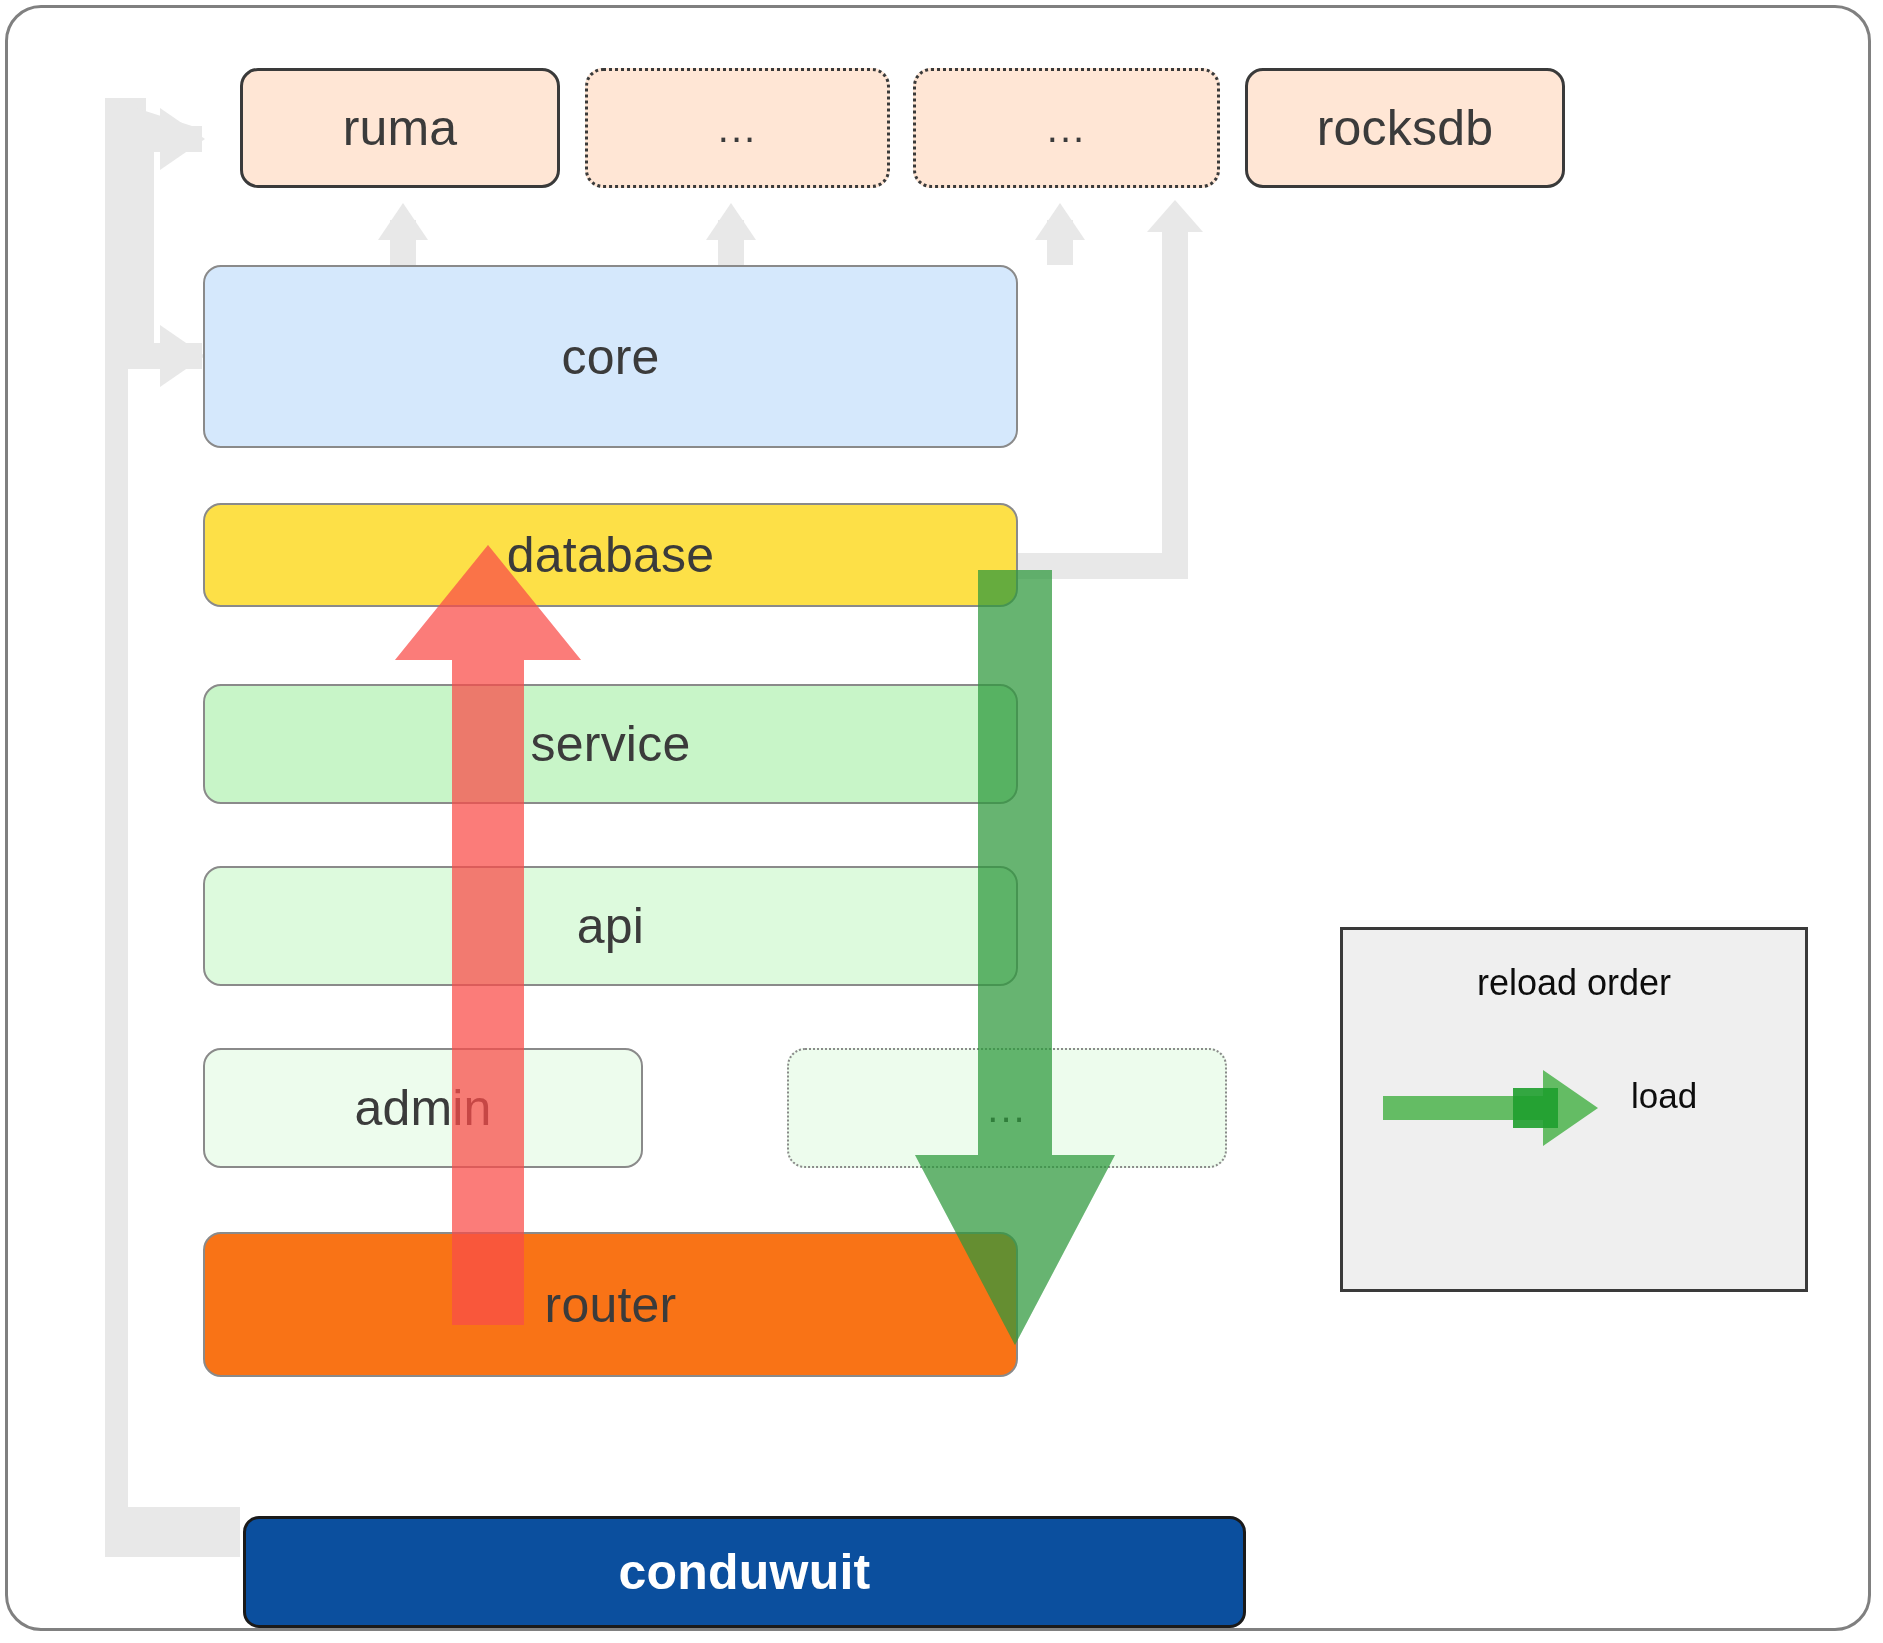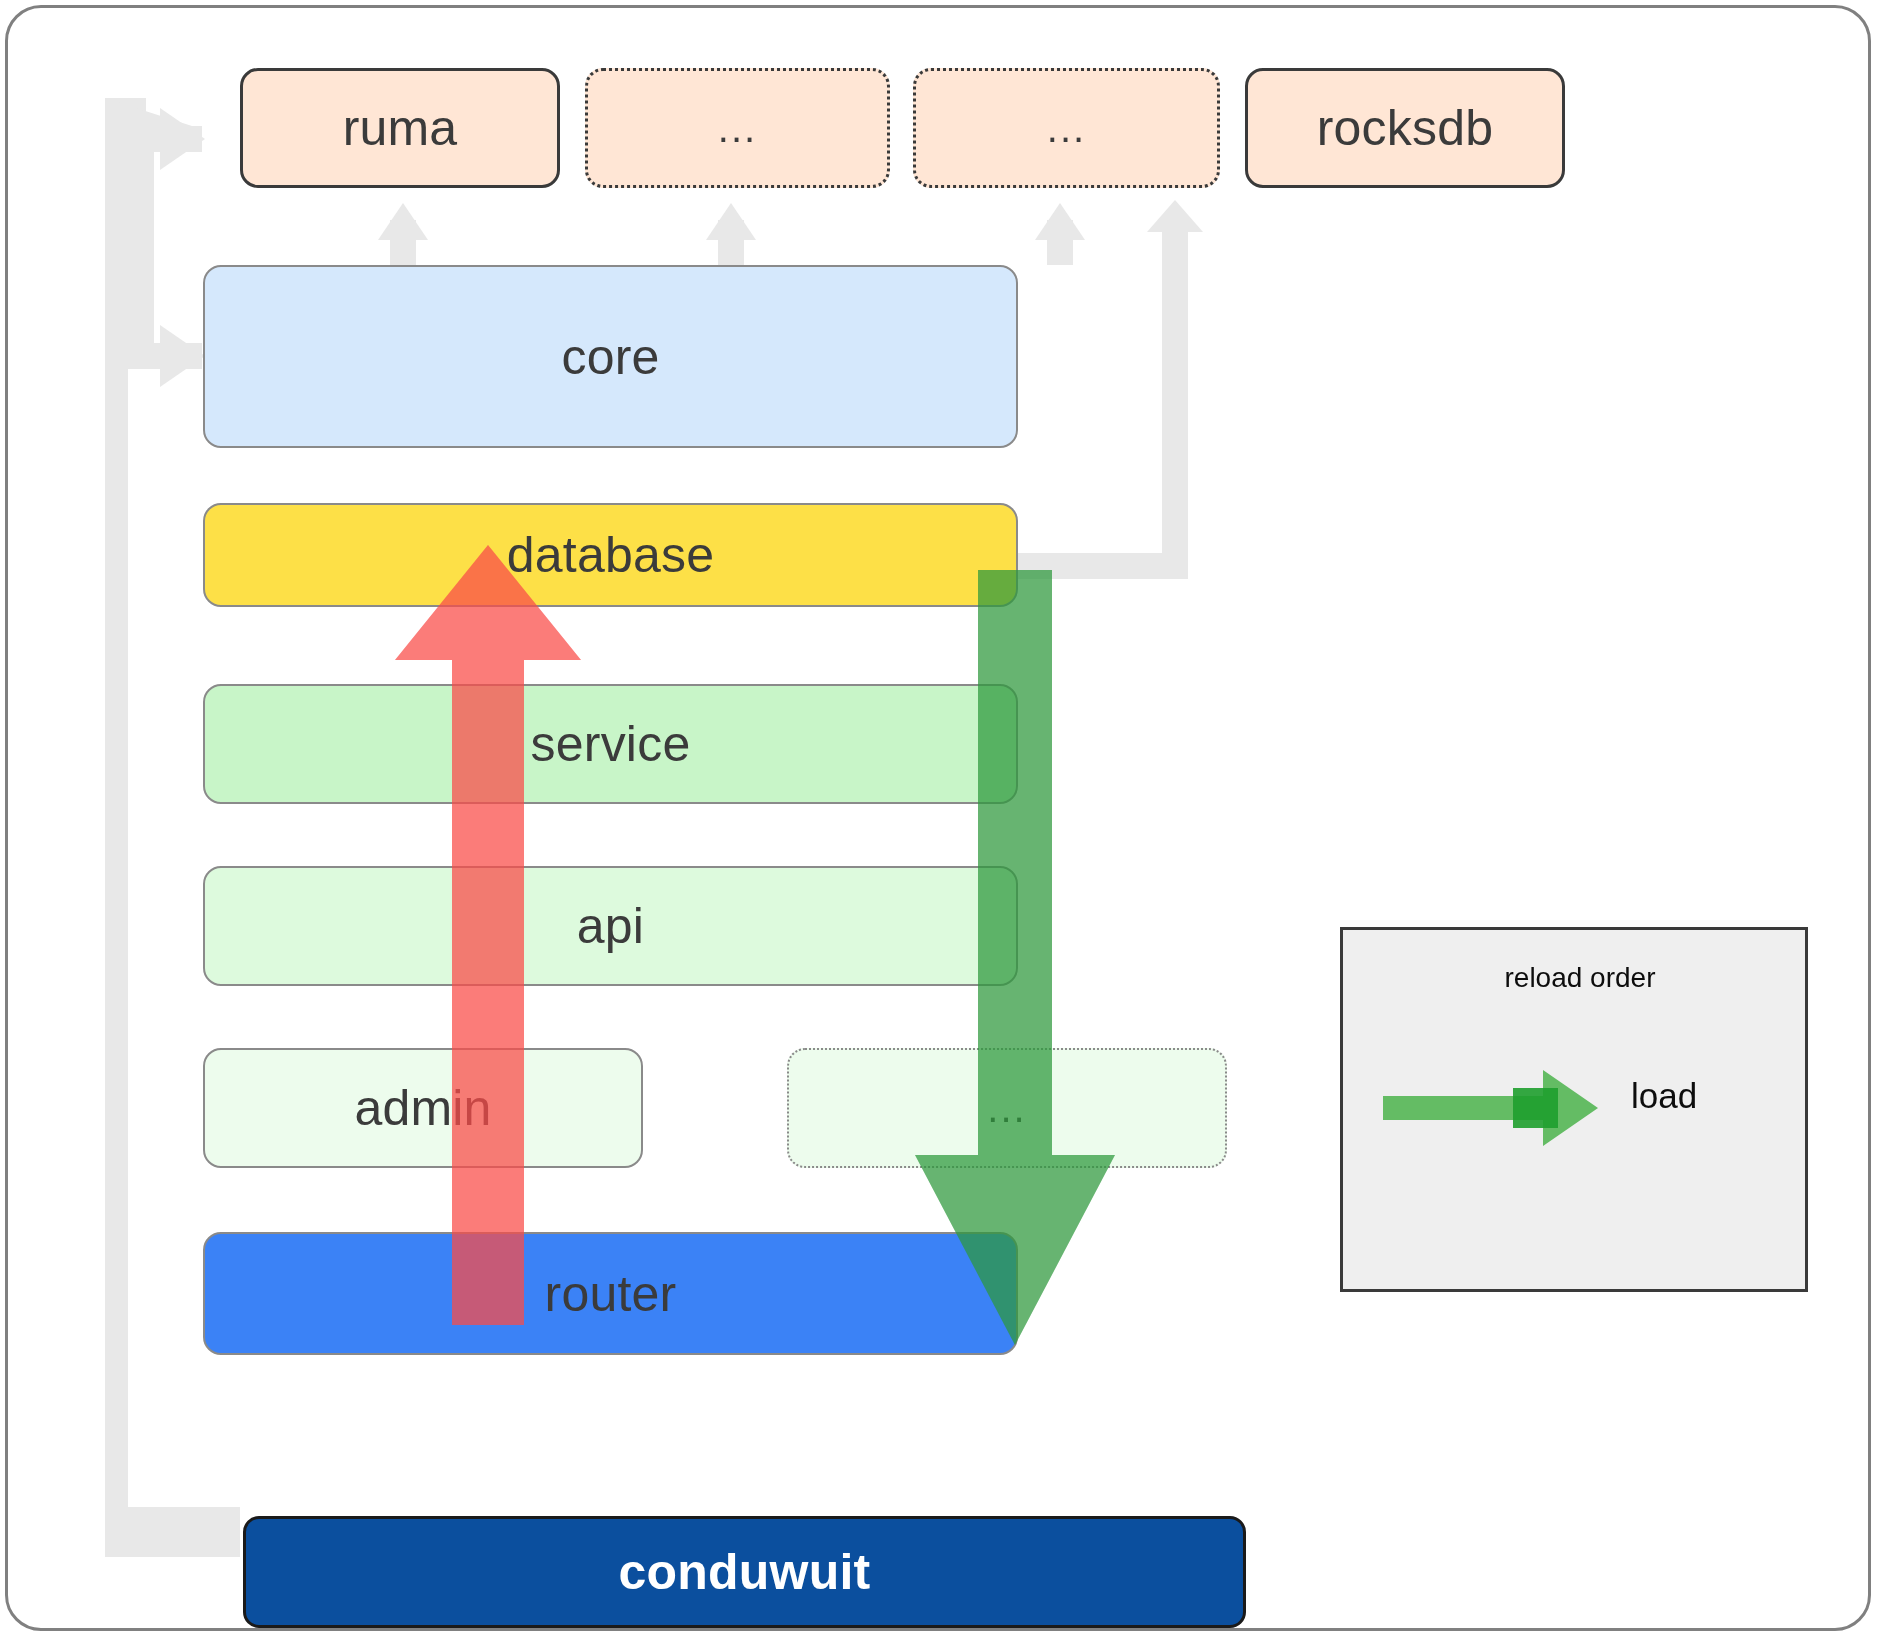--- a/index.html
+++ b/index.html
@@ -77,23 +77,22 @@
     width: 468px; height: 365px;
     background: #efefef;
     border: 3px solid #3a3a3a;
     box-sizing: border-box;
   }
   .legend-title {
     position: absolute;
     left: 0; top: 32px;
     width: 100%;
     text-align: center;
-    font-size: 28px;
+    font-size: 36px;
     color: #0d0d0d;
-    margin-left: 6px;
   }
   .legend-row {
     position: absolute;
     left: 0;
     width: 100%;
     height: 80px;
   }
   .legend-row.load { top: 138px; }
   .legend-row.unload { top: 240px; }
   .legend-text {
@@ -178,21 +177,21 @@
   </div>
 
   <div class="node layer-box" style="top:1048px; left:203px; width:440px; height:120px; background:#edfced;">
     <span class="node-label">admin</span>
   </div>
 
   <div class="node layer-box dotted" style="top:1048px; left:787px; width:440px; height:120px; background:#edfced;">
     <span class="node-label dots">...</span>
   </div>
 
-  <div class="node layer-box" style="top:1232px; height:123px; background:#3b82f6;">
+  <div class="node layer-box" style="top:1232px; height:145px; background:#f97316;">
     <span class="node-label">router</span>
   </div>
 
   <div class="node" style="left:243px; top:1516px; width:1003px; height:112px; background:#0b4f9e; border:3px solid #1a1a1a; border-radius:16px;">
     <span class="node-label" style="color:#ffffff; font-weight:bold;">conduwuit</span>
   </div>
 
   <svg class="layer" viewBox="0 0 1883 1643">
 
     <g opacity="0.62">

